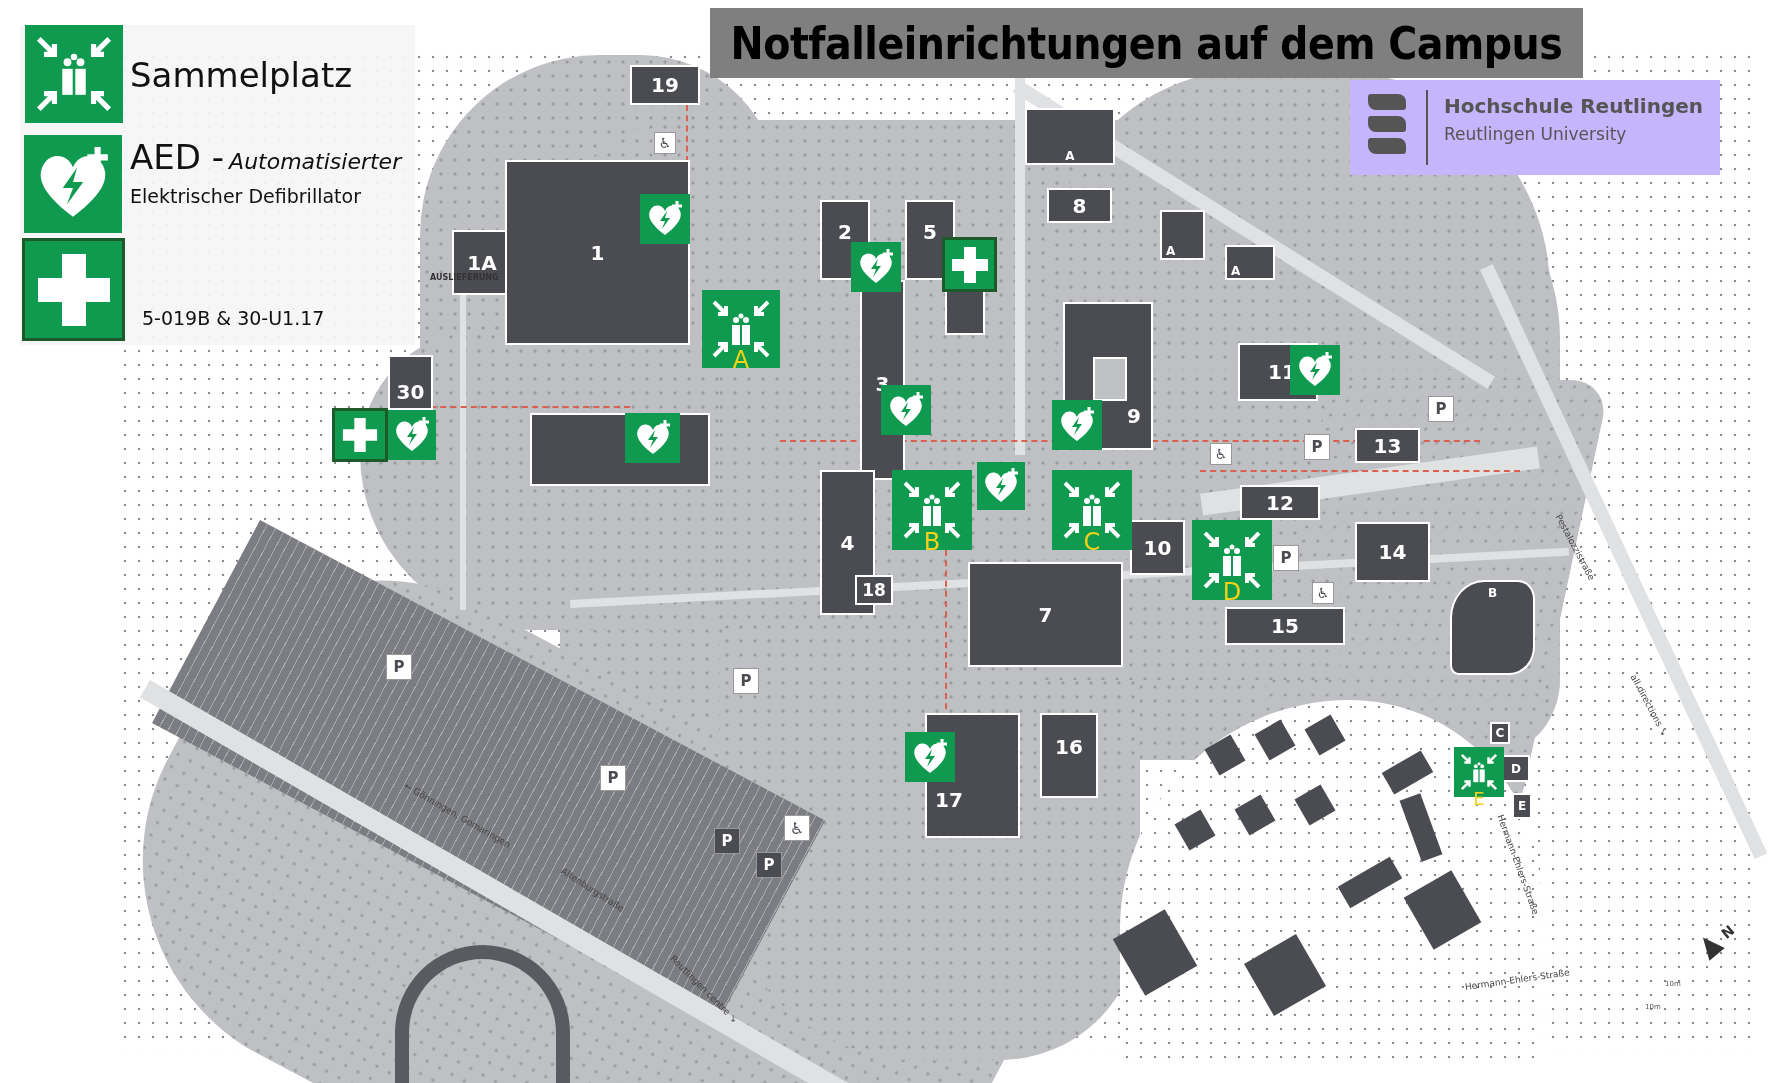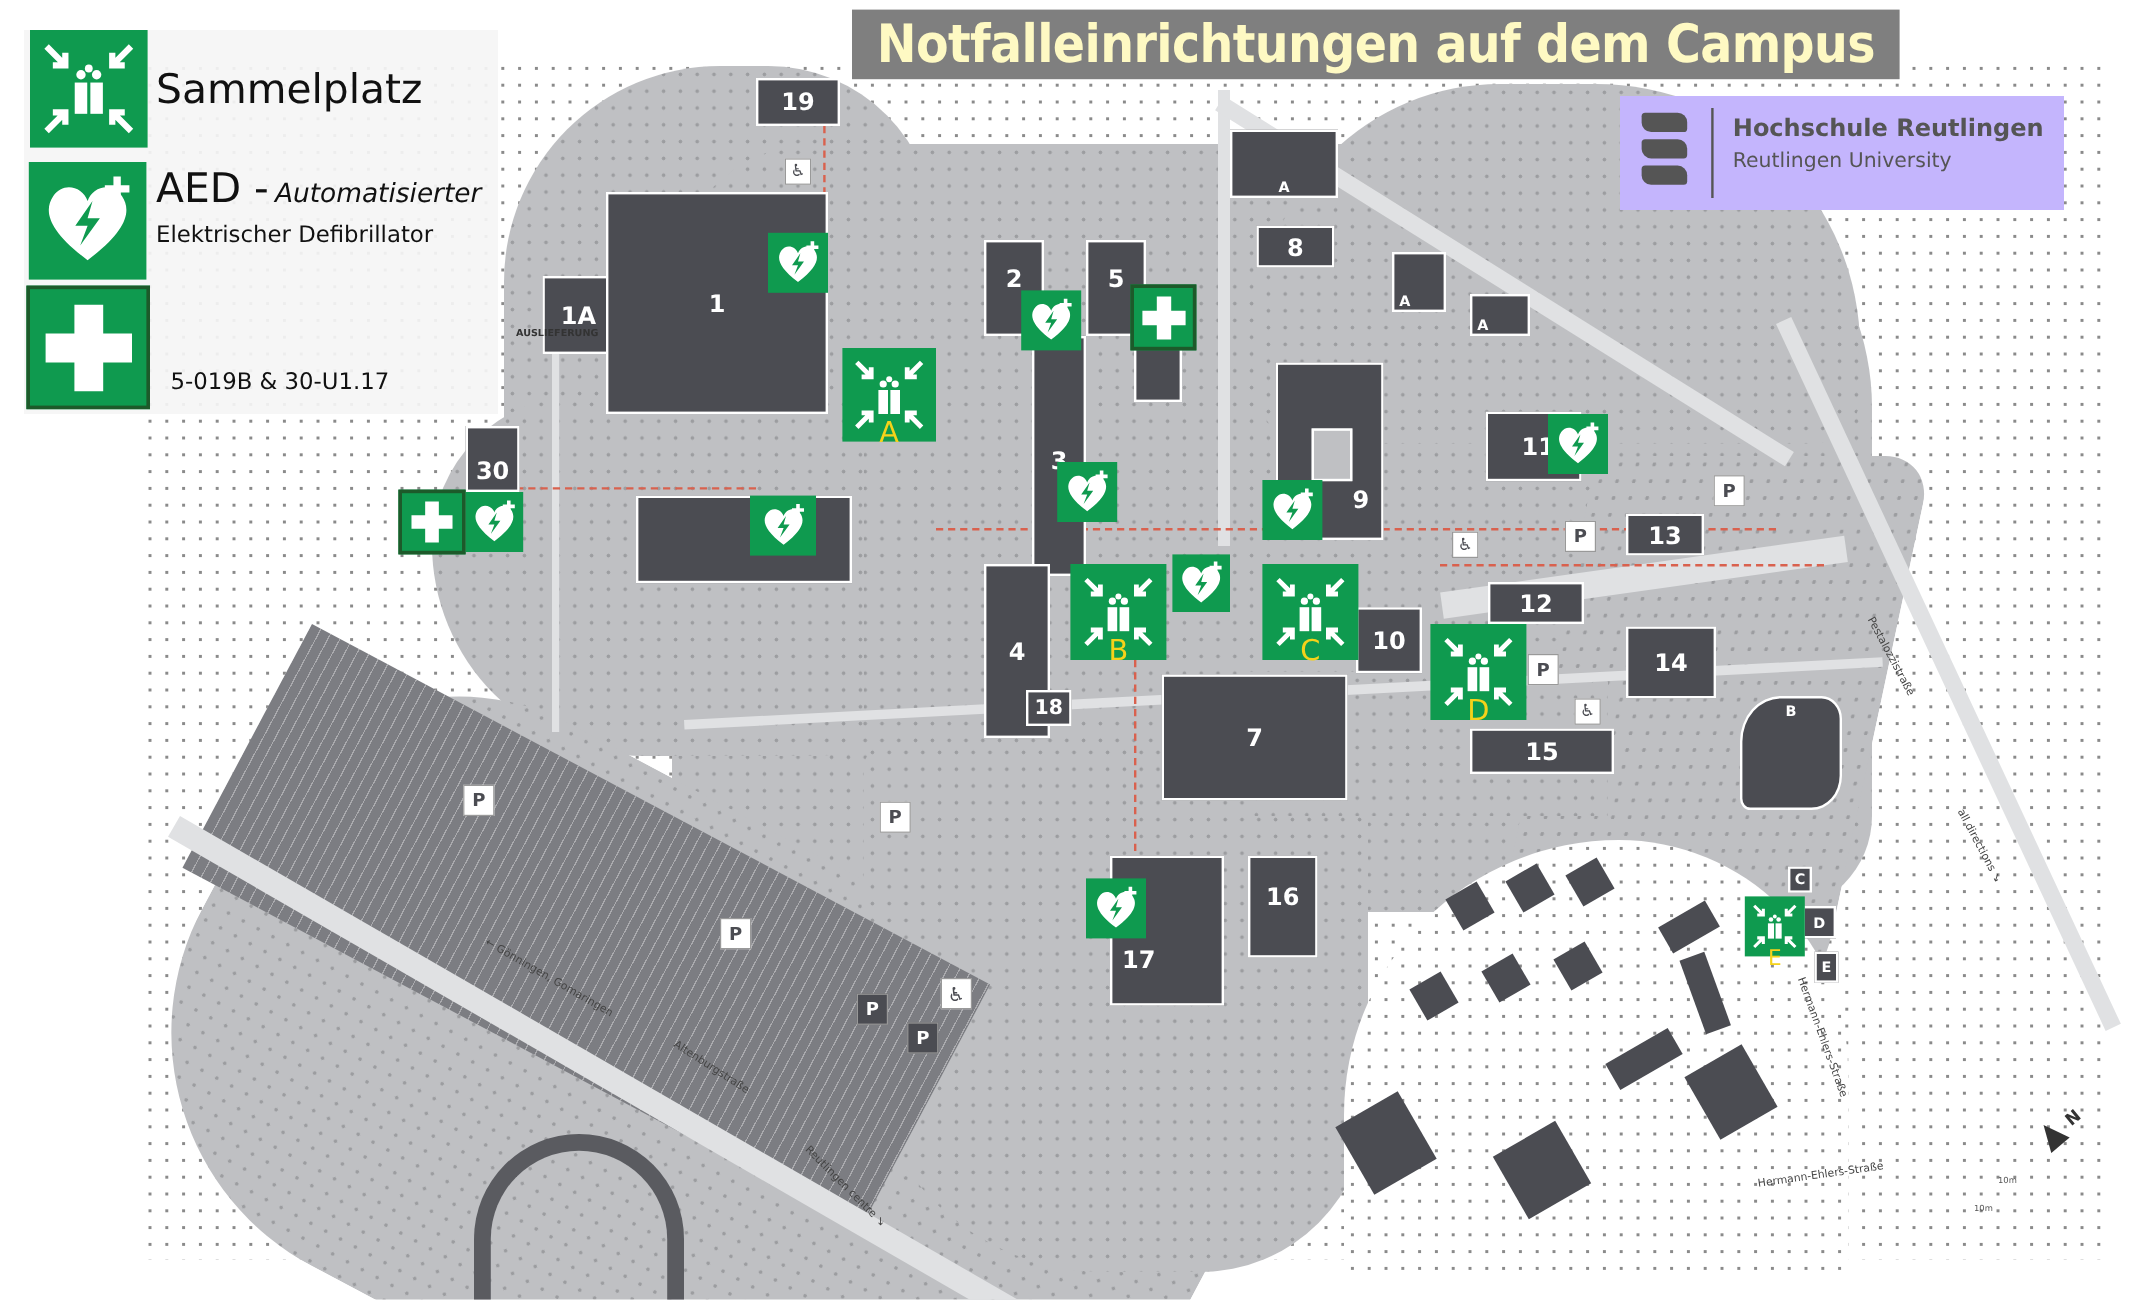--- a/index.html
+++ b/index.html
@@ -7,21 +7,21 @@
   .dots{position:absolute;left:118px;top:50px;width:1635px;height:1000px;
     background-image:radial-gradient(circle,#8a8a8a 1.3px,transparent 1.6px);background-size:14px 14px;}
   .campus{position:absolute;background:#bfc0c3;}
   .campus-dots{background-image:radial-gradient(circle,#9c9da0 1.4px,transparent 1.8px);background-size:14px 14px;}
   .bldg{position:absolute;background:#4b4c52;border:2px solid #fff;color:#fff;display:flex;align-items:center;justify-content:center;font-size:20px;font-weight:bold;box-sizing:border-box;}
   .road{position:absolute;background:#e0e1e3;}
   .park{position:absolute;background:#7c7d82;}
   .sign{position:absolute;background:#0f9a4f;display:flex;align-items:center;justify-content:center;box-sizing:border-box;}
   .sign.fa{border:3px solid #1d5a2a;}
   .sign-letter{position:absolute;bottom:-6px;left:50%;transform:translateX(-50%);color:#f5d21a;font-size:24px;font-family:"DejaVu Sans",sans-serif;}
-  .title{position:absolute;left:710px;top:8px;width:873px;height:58px;background:#7f7f7f;color:#fef9c3;font-size:44px;font-weight:bold;display:flex;align-items:center;justify-content:center;font-family:"DejaVu Sans Condensed","DejaVu Sans",sans-serif;letter-spacing:-0.5px;}
+  .title{position:absolute;left:710px;top:8px;width:873px;height:70px;background:#7f7f7f;color:#000000;font-size:44px;font-weight:bold;display:flex;align-items:center;justify-content:center;font-family:"DejaVu Sans Condensed","DejaVu Sans",sans-serif;letter-spacing:-0.5px;}
   .legend{position:absolute;left:20px;top:25px;width:395px;height:320px;background:rgba(245,245,245,0.92);}
   .legend-text{position:absolute;color:#111;font-family:"DejaVu Sans",sans-serif;}
   .logo{position:absolute;left:1350px;top:80px;width:370px;height:95px;background:#c4b5fd;}
   .pin{position:absolute;width:26px;height:26px;background:#fff;border:1px solid #999;font-size:15px;font-weight:bold;color:#4b4c52;display:flex;align-items:center;justify-content:center;box-sizing:border-box;}
   .road-label{position:absolute;font-size:9px;color:#444;white-space:nowrap;transform-origin:left center;}
   .walk{position:absolute;border-top:2px dashed #d9614e;}
   .walkv{position:absolute;border-left:2px dashed #d9614e;}
 </style>
 </head>
 <body>
@@ -73,21 +73,21 @@
 <div class="bldg" style="left:505px;top:160px;width:185px;height:185px;">1</div>
 <div class="bldg" style="left:820px;top:200px;width:50px;height:80px;align-items:flex-start;padding-top:18px;">2</div>
 <div class="bldg" style="left:905px;top:200px;width:50px;height:80px;align-items:flex-start;padding-top:18px;">5</div>
 <div class="bldg" style="left:945px;top:280px;width:40px;height:55px;"></div>
 <div class="bldg" style="left:860px;top:280px;width:45px;height:200px;align-items:flex-start;padding-top:90px;">3</div>
 <div class="bldg" style="left:820px;top:470px;width:55px;height:145px;">4</div>
 <div class="bldg" style="left:855px;top:575px;width:38px;height:30px;font-size:17px;">18</div>
 <div class="bldg" style="left:1047px;top:188px;width:65px;height:35px;">8</div>
 <div class="bldg" style="left:1063px;top:302px;width:90px;height:148px;justify-content:flex-end;align-items:flex-end;padding:0 10px 20px 0;">9</div>
 <div style="position:absolute;left:1093px;top:357px;width:30px;height:40px;border:2px solid #fff;background:#bfc0c3;"></div>
-<div class="bldg" style="left:1130px;top:506px;width:55px;height:55px;">10</div>
+<div class="bldg" style="left:1130px;top:520px;width:55px;height:55px;">10</div>
 <div class="bldg" style="left:1238px;top:343px;width:80px;height:58px;justify-content:flex-start;padding-left:28px;">11</div>
 <div class="bldg" style="left:1240px;top:485px;width:80px;height:35px;">12</div>
 <div class="bldg" style="left:1355px;top:428px;width:65px;height:35px;">13</div>
 <div class="bldg" style="left:1355px;top:522px;width:75px;height:60px;">14</div>
 <div class="bldg" style="left:1225px;top:607px;width:120px;height:38px;">15</div>
 <div class="bldg" style="left:968px;top:562px;width:155px;height:105px;">7</div>
 <div class="bldg" style="left:1040px;top:713px;width:58px;height:85px;align-items:flex-start;padding-top:20px;">16</div>
 <div class="bldg" style="left:925px;top:713px;width:95px;height:125px;align-items:flex-end;padding-bottom:24px;justify-content:flex-start;padding-left:8px;">17</div>
 <div class="bldg" style="left:530px;top:413px;width:180px;height:73px;justify-content:flex-end;padding-right:48px;">20</div>
 <div class="bldg" style="left:388px;top:355px;width:45px;height:55px;align-items:flex-end;padding-bottom:4px;">30</div>

